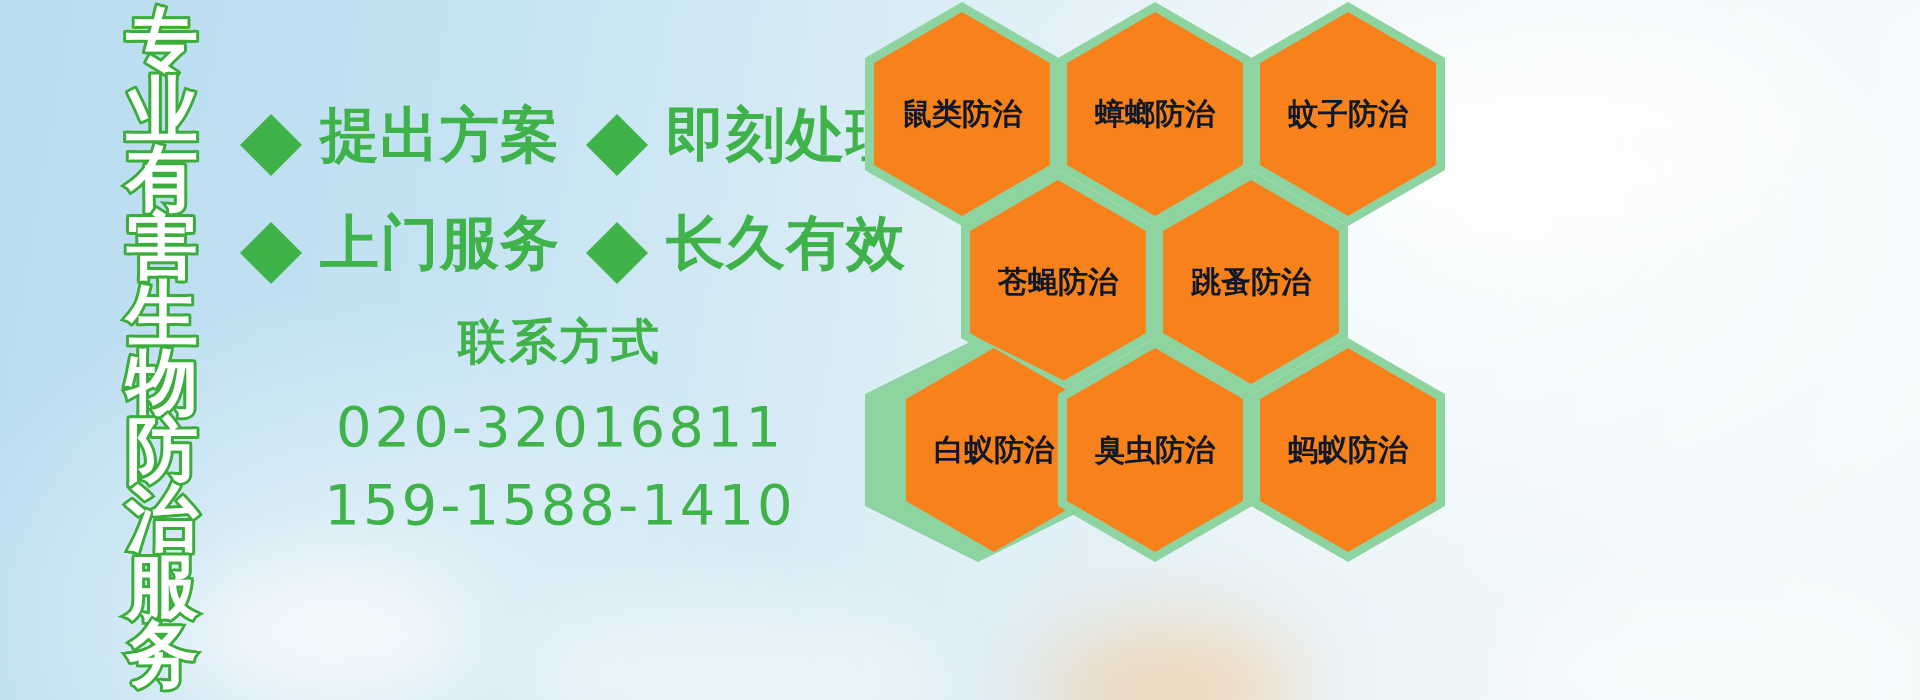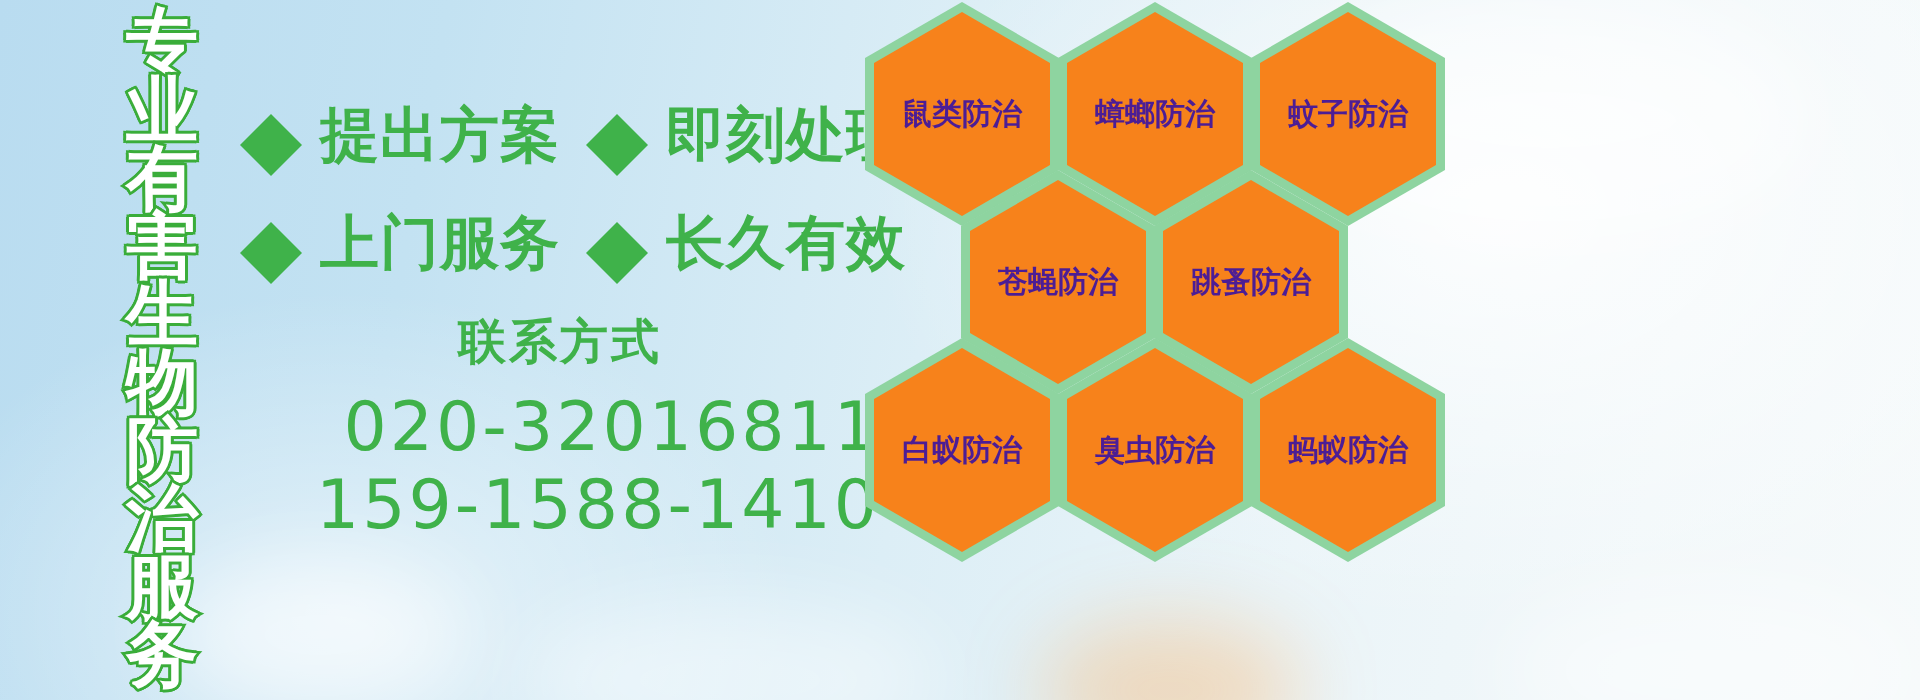--- a/index.html
+++ b/index.html
@@ -117,27 +117,26 @@
   }
   .contact-title {
     font-size: 48px;
     font-weight: bold;
     color: #3fb24a;
     font-family: "DejaVu Sans", sans-serif;
     letter-spacing: 3px;
     margin-bottom: 14px;
   }
   .contact-phone {
-    font-size: 68px;
+    font-size: 56px;
     color: #3fb24a;
     font-family: "DejaVu Sans", sans-serif;
     letter-spacing: 3px;
     line-height: 78px;
     font-weight: normal;
-    text-align: right;
   }
 
   
   .hex-grid {
     position: absolute;
     left: 855px;
     top: -10px;
     width: 620px;
     height: 660px;
   }
@@ -154,37 +153,37 @@
   .hex-inner {
     width: 176px;
     height: 204px;
     clip-path: polygon(50% 0%, 100% 25%, 100% 75%, 50% 100%, 0% 75%, 0% 25%);
     background: #f7821b;
     display: flex;
     align-items: center;
     justify-content: center;
   }
   .hex-label {
-    color: #4c1d95;
+    color: #0f172a;
     font-size: 30px;
     font-weight: bold;
     font-family: "DejaVu Sans", sans-serif;
     letter-spacing: 0px;
     white-space: nowrap;
     text-align: center;
   }
   
   .hex-r1c1 { left: 10px;  top: 12px; }
   .hex-r1c2 { left: 203px; top: 12px; }
   .hex-r1c3 { left: 396px; top: 12px; }
   
   .hex-r2c1 { left: 106px; top: 180px; }
   .hex-r2c2 { left: 299px; top: 180px; }
   
-  .hex-r3c1 { left: 10px;  top: 348px; }
+  .hex-r3c1 { left: 10px;  top: 348px; padding-left: 32px; }
   .hex-r3c2 { left: 203px; top: 348px; }
   .hex-r3c3 { left: 396px; top: 348px; }
 </style>
 </head>
 <body>
 
 <div class="banner">
 
   <div class="bg-blob blob-a"></div>
   <div class="bg-blob blob-b"></div>

